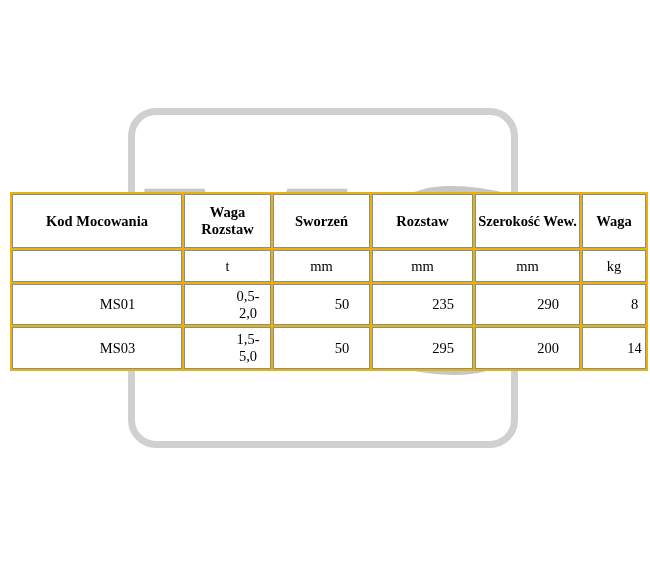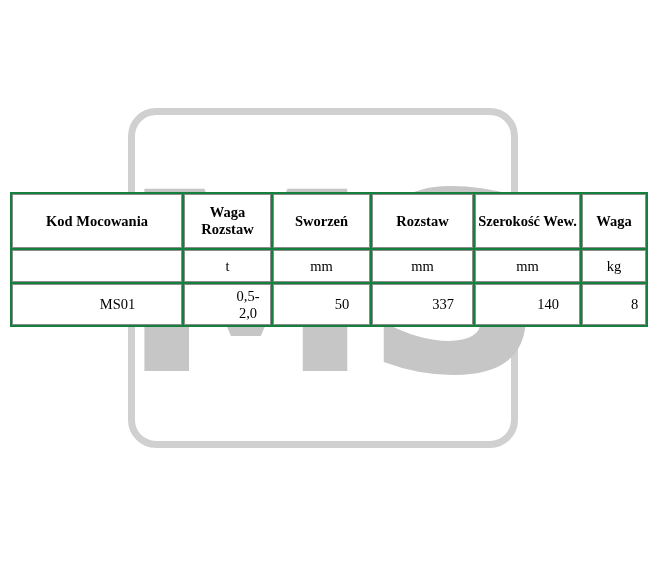--- a/index.html
+++ b/index.html
@@ -51,21 +51,21 @@
     position: absolute;
     left: 10px;
     top: 192px;
     width: 630px;
     z-index: 3;
   }
   table.spec {
     border-collapse: separate;
     border-spacing: 2px;
     width: 630px;
-    background: #15803d;
+    background: #eab308;
     table-layout: fixed;
   }
   table.spec td {
     background: #ffffff;
     border: 1px solid #8c8c8c;
     text-align: center;
     vertical-align: middle;
     font-size: 14.5px;
     color: #000000;
     padding: 3px 2px;
@@ -131,19 +131,27 @@
         <td class="tint-blue">t</td>
         <td class="tint-blue">mm</td>
         <td class="tint-gray">mm</td>
         <td>mm</td>
         <td>kg</td>
       </tr>
       <tr class="data">
         <td>MS01</td>
         <td class="tint-blue">0,5-2,0</td>
         <td class="tint-blue">50</td>
-        <td class="tint-gray">337</td>
-        <td>140</td>
+        <td class="tint-gray">235</td>
+        <td>290</td>
         <td>8</td>
+      </tr>
+      <tr class="data">
+        <td>MS03</td>
+        <td class="tint-blue">1,5-5,0</td>
+        <td class="tint-blue">50</td>
+        <td>295</td>
+        <td>200</td>
+        <td>14</td>
       </tr>
     </tbody>
   </table>
 </div>
 
 </body></html>

